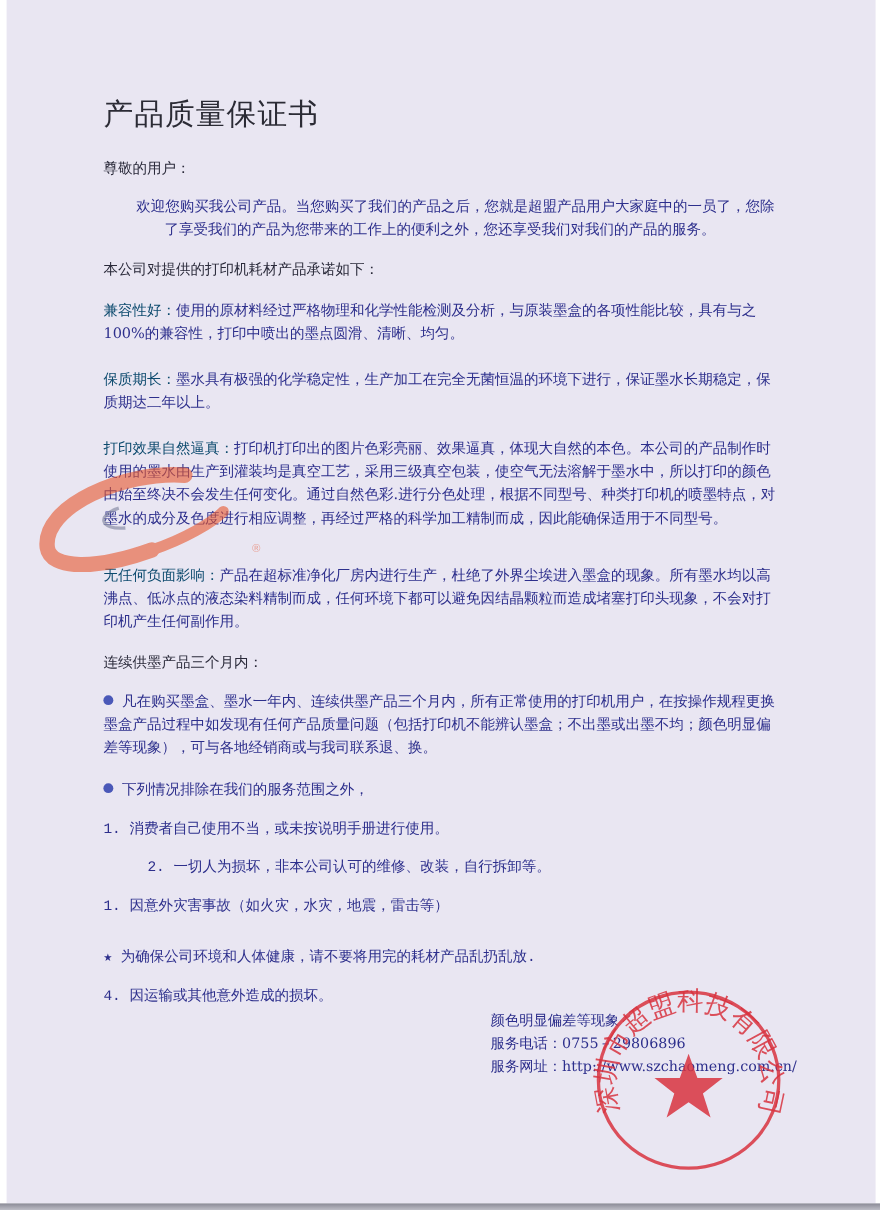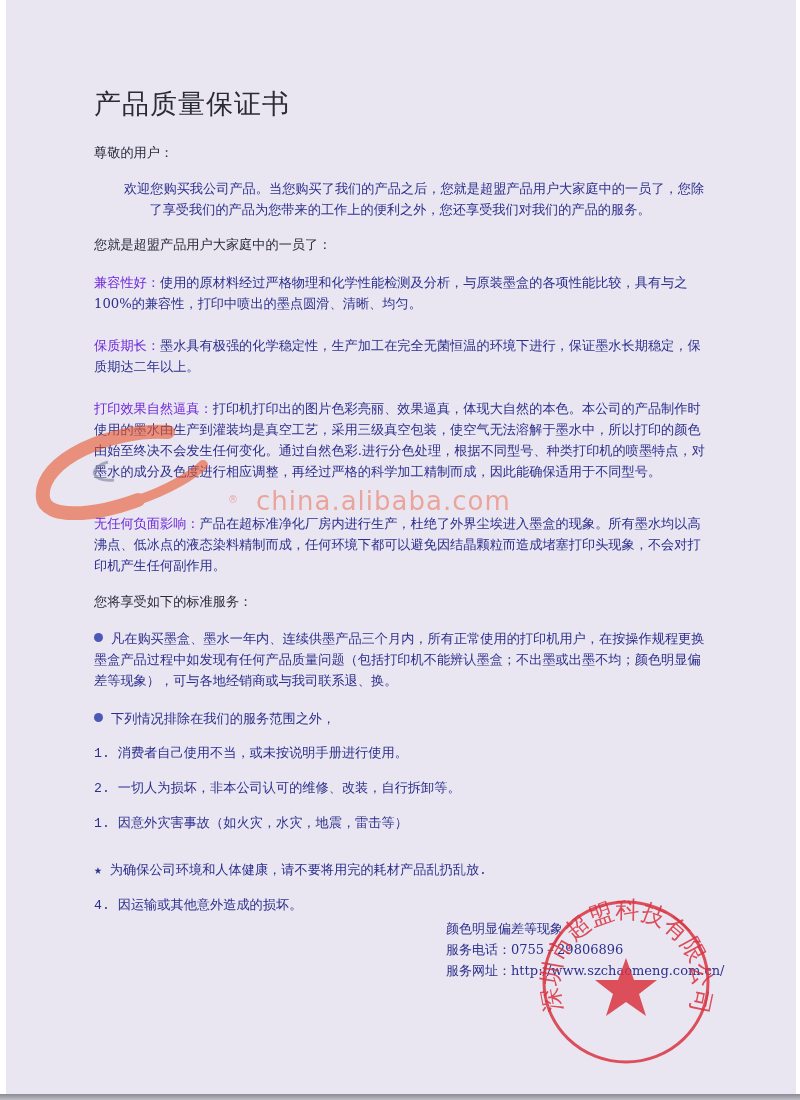--- a/index.html
+++ b/index.html
@@ -19,21 +19,21 @@
     }
     .content { position: absolute; left: 94px; top: 0; width: 612px; }
     .title {
       position: absolute; left: 0; width: 612px; top: 86px;
       font-size: 27px; color: #2b2b35; letter-spacing: 1px;
       font-family: "DejaVu Serif", serif; font-weight: normal;
     }
     .line { position: absolute; left: 0; font-size: 13.2px; line-height: 21px; color: #2a2a3a; white-space: nowrap; font-family: Liberation Mono, monospace; }
     .para { position: absolute; left: 0; width: 612px; font-size: 13.2px; line-height: 21px; color: #2a2a3a; }
     .blue { color: #2d2f8c; }
-    .lead { color: #6d28d9; }
+    .lead { color: #0c4a6e; }
     .indent { text-indent: 28px; text-align: center; }
     .bullet-dot { display: inline-block; width: 9px; height: 9px; border-radius: 50%; background: #4a58b8; margin-right: 8px; vertical-align: 1px; }
     .company { position: absolute; left: 446px; font-size: 13px; line-height: 21px; color: #2d2f8c; white-space: nowrap; }
     .watermark {
       position: absolute; left: 18px; top: 430px; width: 660px; height: 90px; pointer-events: none; opacity: 0.6;
     }
     .wm-cn {
       position: absolute; left: 196px; top: 0px; font-family: "DejaVu Sans", sans-serif;
       font-size: 46px; font-weight: bold; color: #e8582e; letter-spacing: 4px;
     }
@@ -49,67 +49,66 @@
 
 <div class="paper"></div>
 
 <div class="content">
   <div class="title">产品质量保证书</div>
 
   <div class="line" style="top:143px;">尊敬的用户：</div>
 
   <div class="para blue indent" style="top:178px;">欢迎您购买我公司产品。当您购买了我们的产品之后，您就是超盟产品用户大家庭中的一员了，您除了享受我们的产品为您带来的工作上的便利之外，您还享受我们对我们的产品的服务。</div>
 
-  <div class="line" style="top:235px;">您就是超盟产品用户大家庭中的一员了：</div>
+  <div class="line" style="top:235px;">本公司对提供的打印机耗材产品承诺如下：</div>
 
   <div class="para" style="top:272px;">
     <span class="lead">兼容性好：</span><span class="blue">使用的原材料经过严格物理和化学性能检测及分析，与原装墨盒的各项性能比较，具有与之 100%的兼容性，打印中喷出的墨点圆滑、清晰、均匀。</span>
   </div>
 
   <div class="para" style="top:335px;">
     <span class="lead">保质期长：</span><span class="blue">墨水具有极强的化学稳定性，生产加工在完全无菌恒温的环境下进行，保证墨水长期稳定，保质期达二年以上。</span>
   </div>
 
   <div class="para" style="top:398px;">
     <span class="lead">打印效果自然逼真：</span><span class="blue">打印机打印出的图片色彩亮丽、效果逼真，体现大自然的本色。本公司的产品制作时使用的墨水由生产到灌装均是真空工艺，采用三级真空包装，使空气无法溶解于墨水中，所以打印的颜色由始至终决不会发生任何变化。通过自然色彩.进行分色处理，根据不同型号、种类打印机的喷墨特点，对墨水的成分及色度进行相应调整，再经过严格的科学加工精制而成，因此能确保适用于不同型号。</span>
   </div>
 
   <div class="para" style="top:513px;">
     <span class="lead">无任何负面影响：</span><span class="blue">产品在超标准净化厂房内进行生产，杜绝了外界尘埃进入墨盒的现象。所有墨水均以高沸点、低冰点的液态染料精制而成，任何环境下都可以避免因结晶颗粒而造成堵塞打印头现象，不会对打印机产生任何副作用。</span>
   </div>
 
-  <div class="line" style="top:592px;">您将享受如下的标准服务：</div>
+  <div class="line" style="top:592px;">连续供墨产品三个月内：</div>
 
   <div class="para blue" style="top:628px;">
     <span class="bullet-dot"></span><span>凡在购买墨盒、墨水一年内、连续供墨产品三个月内，所有正常使用的打印机用户，在按操作规程更换墨盒产品过程中如发现有任何产品质量问题（包括打印机不能辨认墨盒；不出墨或出墨不均；颜色明显偏差等现象），可与各地经销商或与我司联系退、换。</span>
   </div>
 
   <div class="para blue" style="top:708px;">
     <span class="bullet-dot"></span><span>下列情况排除在我们的服务范围之外，</span>
   </div>
 
   <div class="line blue" style="top:743px;">1.  消费者自己使用不当，或未按说明手册进行使用。</div>
-  <div class="line blue" style="top:778px;">2.  一切人为损坏，非本公司认可的维修、改装，自行拆卸等。</div>
+  <div class="line blue" style="top:778px;margin-left:40px;">2.  一切人为损坏，非本公司认可的维修、改装，自行拆卸等。</div>
   <div class="line blue" style="top:813px;">1.  因意外灾害事故（如火灾，水灾，地震，雷击等）</div>
   <div class="line blue" style="top:847px;margin-top:48px;">4.  因运输或其他意外造成的损坏。</div>
   <div class="line blue" style="top:860px;">★  为确保公司环境和人体健康，请不要将用完的耗材产品乱扔乱放.</div>
 </div>
 
 <div class="company" style="top:918px;">颜色明显偏差等现象</div>
 <div class="company" style="top:939px;">服务电话：0755－29806896</div>
 <div class="company" style="top:960px;">服务网址：http://www.szchaomeng.com.cn/</div>
 
 <div class="watermark">
   <svg width="200" height="100" viewBox="0 0 200 100" style="position:absolute;left:0;top:-10px;">
     <path d="M150 12 C 95 8, 20 40, 25 78 C 28 98, 70 98, 120 80" fill="none" stroke="#e8582e" stroke-width="14" stroke-linecap="round"></path>
     <path d="M90 42 C 70 48, 72 62, 96 60" fill="none" stroke="#7a7f9a" stroke-width="3"></path>
     <path d="M120 80 C 150 70, 175 55, 185 45" fill="none" stroke="#e8582e" stroke-width="10" stroke-linecap="round"></path>
   </svg>
   <div class="wm-reg">®</div>
-  <div class="wm-url">china.alibaba.com</div>
 </div>
 
 <svg class="seal" viewBox="0 0 190 175">
   <defs>
     <path id="sealArc" d="M 35 125 A 68 68 0 1 1 158 125"></path>
   </defs>
   <ellipse cx="96" cy="92" rx="82" ry="80" fill="none" stroke="#d8333f" stroke-width="3" opacity="0.85"></ellipse>
   <text font-family="DejaVu Serif, serif" font-size="24" fill="#d8333f" opacity="0.85">
     <textPath href="#sealArc" startOffset="2%">深圳市超盟科技有限公司</textPath>
   </text>

